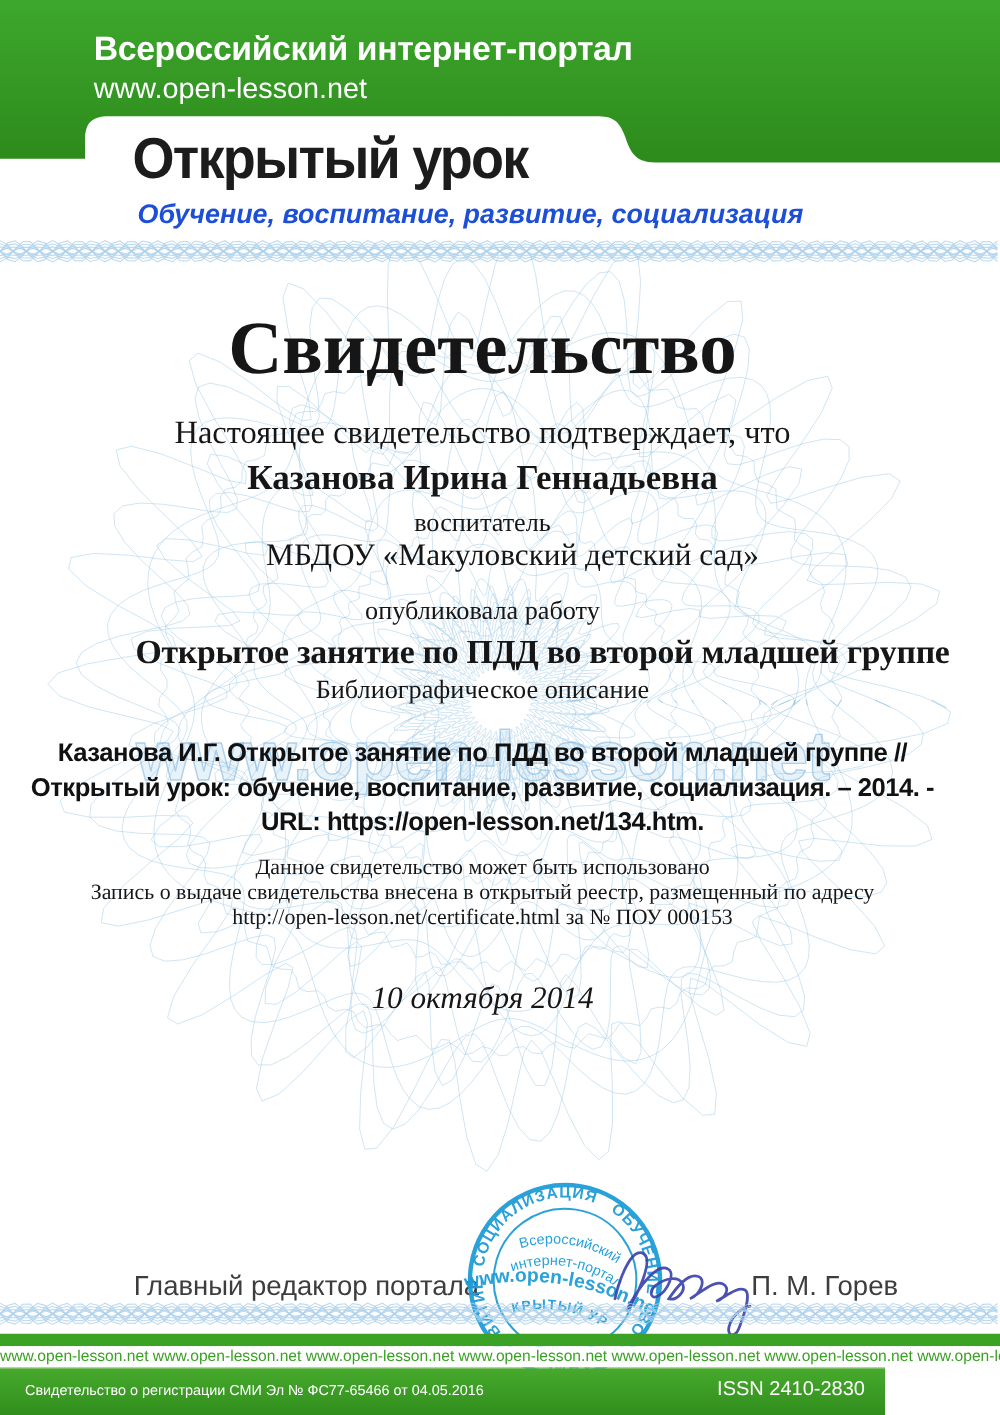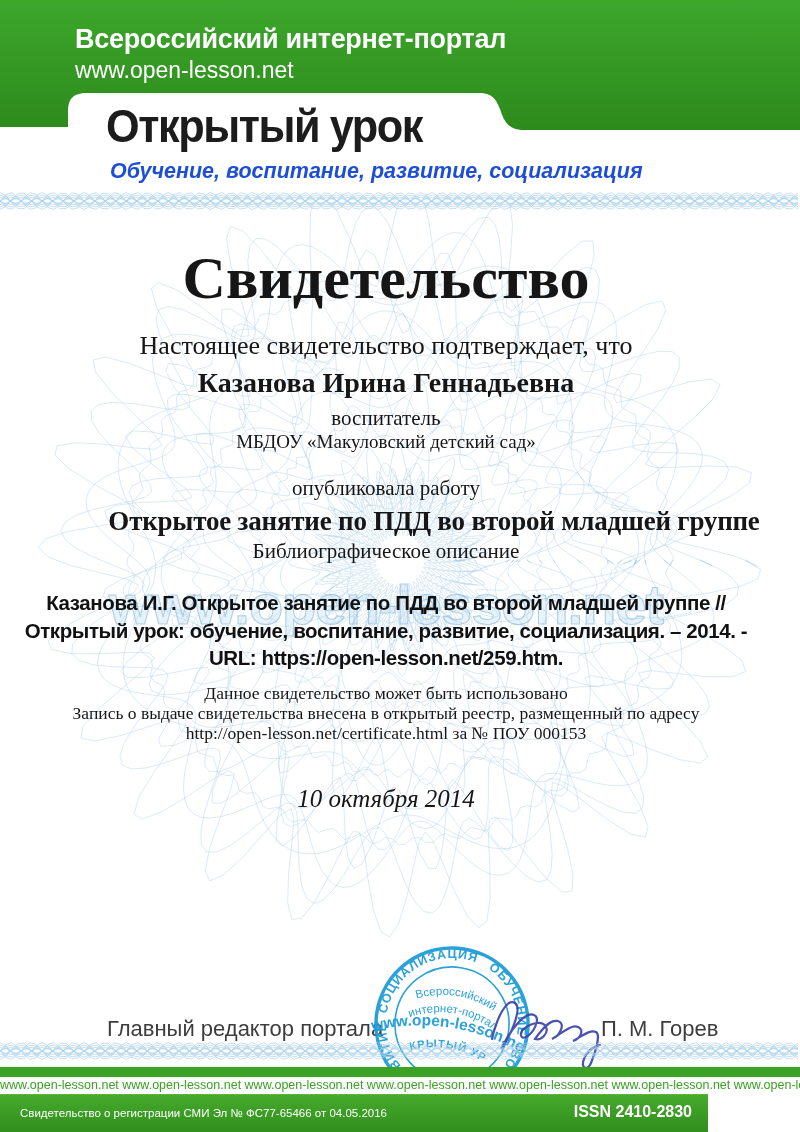--- a/index.html
+++ b/index.html
@@ -23,42 +23,42 @@
   #band-bottom{top:1040px;}
   #rosette{position:absolute;left:0;top:205px;}
   .watermark{top:572px;font-size:56px;font-weight:bold;letter-spacing:-1px;
              color:rgba(165,203,233,.25);-webkit-text-stroke:1.1px rgba(128,182,223,.6);}
 
   
   .cert-title{top:244px;font-size:60px;font-weight:bold;}
   .confirm{top:331px;font-size:26px;}
   .name{top:367px;font-size:28px;font-weight:bold;}
   .role{top:406px;font-size:21px;}
-  .org{top:431px;font-size:19px;}
+  .org{top:431px;font-size:25px;margin-left:24px;}
   .action{top:476px;font-size:21px;}
   .work{top:506px;font-size:27px;font-weight:bold;letter-spacing:-0.2px;padding-left:48px;}
   .bib-head{top:539px;font-size:21px;}
   .bib{top:589px;font-size:20.5px;font-weight:bold;line-height:27.5px;color:#111;letter-spacing:-0.4px;}
   .usage{top:684px;font-size:17.5px;line-height:19.8px;}
   .date{top:785px;font-size:25px;font-style:italic;}
 
   
   .editor-label{left:107px;top:1016px;font-size:22px;color:#3d3d3d;}
   .editor-name{left:601px;top:1016px;font-size:22px;color:#3d3d3d;}
   #stamp{position:absolute;left:362px;top:932px;}
   #signature{position:absolute;left:488px;top:983px;}
 
   
   .footer-bar1{top:1067px;left:0;width:800px;height:10px;background:#3ba226;}
   .url-strip{top:1077px;left:0;width:800px;height:17px;line-height:17px;background:#fff;
              font-size:12.5px;color:#3aa125;text-align:center;white-space:nowrap;overflow:hidden;}
   .footer-bar2{top:1094px;left:0;width:708px;height:38px;
                background:linear-gradient(#47a92d,#2f8e1c);border-top:1px solid #5cb43e;}
   .reg{position:absolute;left:20px;top:12px;font-size:11.5px;color:#fff;}
-  .issn{position:absolute;right:16px;top:8px;font-size:16px;font-weight:bold;color:#fff;}
+  .issn{position:absolute;right:16px;top:8px;font-size:16px;font-weight:normal;color:#fff;}
 </style>
 </head>
 <body>
 
 <div id="page">
 
   <svg id="header-shape" width="800" height="140" viewBox="0 0 800 140">
     <defs>
       <linearGradient id="hg" x1="0" y1="0" x2="0" y2="1">
         <stop offset="0" stop-color="#3da72c"></stop>
@@ -128,21 +128,21 @@
   <div class="abs center serif name">Казанова Ирина Геннадьевна</div>
   <div class="abs center serif role">воспитатель</div>
   <div class="abs center serif org">МБДОУ «Макуловский детский сад»</div>
   <div class="abs center serif action">опубликовала работу</div>
   <div class="abs center serif work">Открытое занятие по ПДД во  второй младшей группе</div>
   <div class="abs center serif bib-head">Библиографическое описание</div>
 
   <div class="abs center bib">
     <div>Казанова И.Г. Открытое занятие по ПДД во  второй младшей группе //</div>
     <div>Открытый урок: обучение, воспитание, развитие, социализация. – 2014. -</div>
-    <div>URL: https://open-lesson.net/259.htm.</div>
+    <div>URL: https://open-lesson.net/134.htm.</div>
   </div>
 
   <div class="abs center serif usage">
     <div>Данное свидетельство может быть использовано</div>
     <div>Запись о выдаче свидетельства внесена в открытый реестр, размещенный по адресу</div>
     <div>http://open-lesson.net/certificate.html за № ПОУ 000153</div>
   </div>
 
   <div class="abs center serif date">10 октября 2014</div>
 

